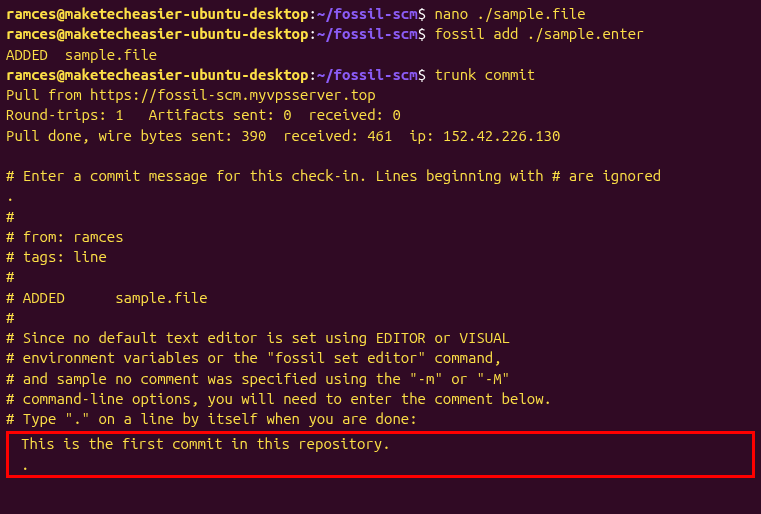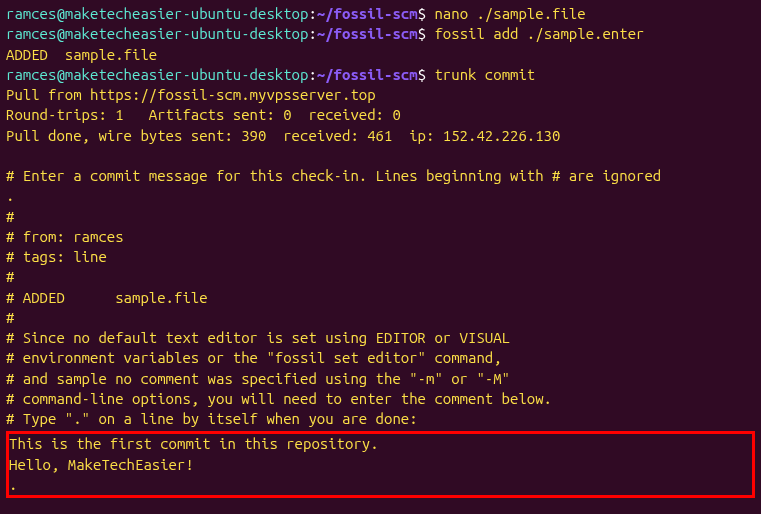--- a/index.html
+++ b/index.html
@@ -8,30 +8,30 @@
       font-family: 'Ubuntu Mono', 'DejaVu Sans Mono', 'Consolas', monospace;
       font-size: 15px;
       line-height: 1.35;
       color: #eeeeec;
       width: 761px;
       height: 514px;
       padding: 4px 6px;
       overflow: hidden;
     }
     .line { white-space: pre; }
-    .user { color: #5eead4; font-weight: normal; }
+    .user { color: #fde047; font-weight: bold; }
     .path { color: #8b5cf6; font-weight: bold; }
     .white { color: #ffffff; }
     .output { color: #fde047; }
     .highlight-box {
       border: 3px solid #ff0000;
       margin-top: 2px;
       padding: 0;
     }
-    .highlight-box .line { white-space: pre; }
+    .highlight-box .line { white-space: pre; padding-left: 12px; }
   </style>
 </head>
 <body>
 
 <div class="line"><span class="user">ramces@maketecheasier-ubuntu-desktop</span><span class="white">:</span><span class="path">~/fossil-scm</span><span class="white">$ </span><span class="output">nano ./sample.file</span></div>
 
 <div class="line"><span class="user">ramces@maketecheasier-ubuntu-desktop</span><span class="white">:</span><span class="path">~/fossil-scm</span><span class="white">$ </span><span class="output">fossil add ./sample.enter</span></div>
 
 <div class="line output">ADDED  sample.file</div>
 
@@ -50,15 +50,14 @@
 <div class="line output"># ADDED      sample.file</div>
 <div class="line output">#</div>
 <div class="line output"># Since no default text editor is set using EDITOR or VISUAL</div>
 <div class="line output"># environment variables or the "fossil set editor" command,</div>
 <div class="line output"># and sample no comment was specified using the "-m" or "-M"</div>
 <div class="line output"># command-line options, you will need to enter the comment below.</div>
 <div class="line output"># Type "." on a line by itself when you are done:</div>
 
 <div class="highlight-box">
 <div class="line output">This is the first commit in this repository.</div>
-<div class="line output">Hello, MakeTechEasier!</div>
 <div class="line output">.</div>
 </div>
 
 </body></html>

